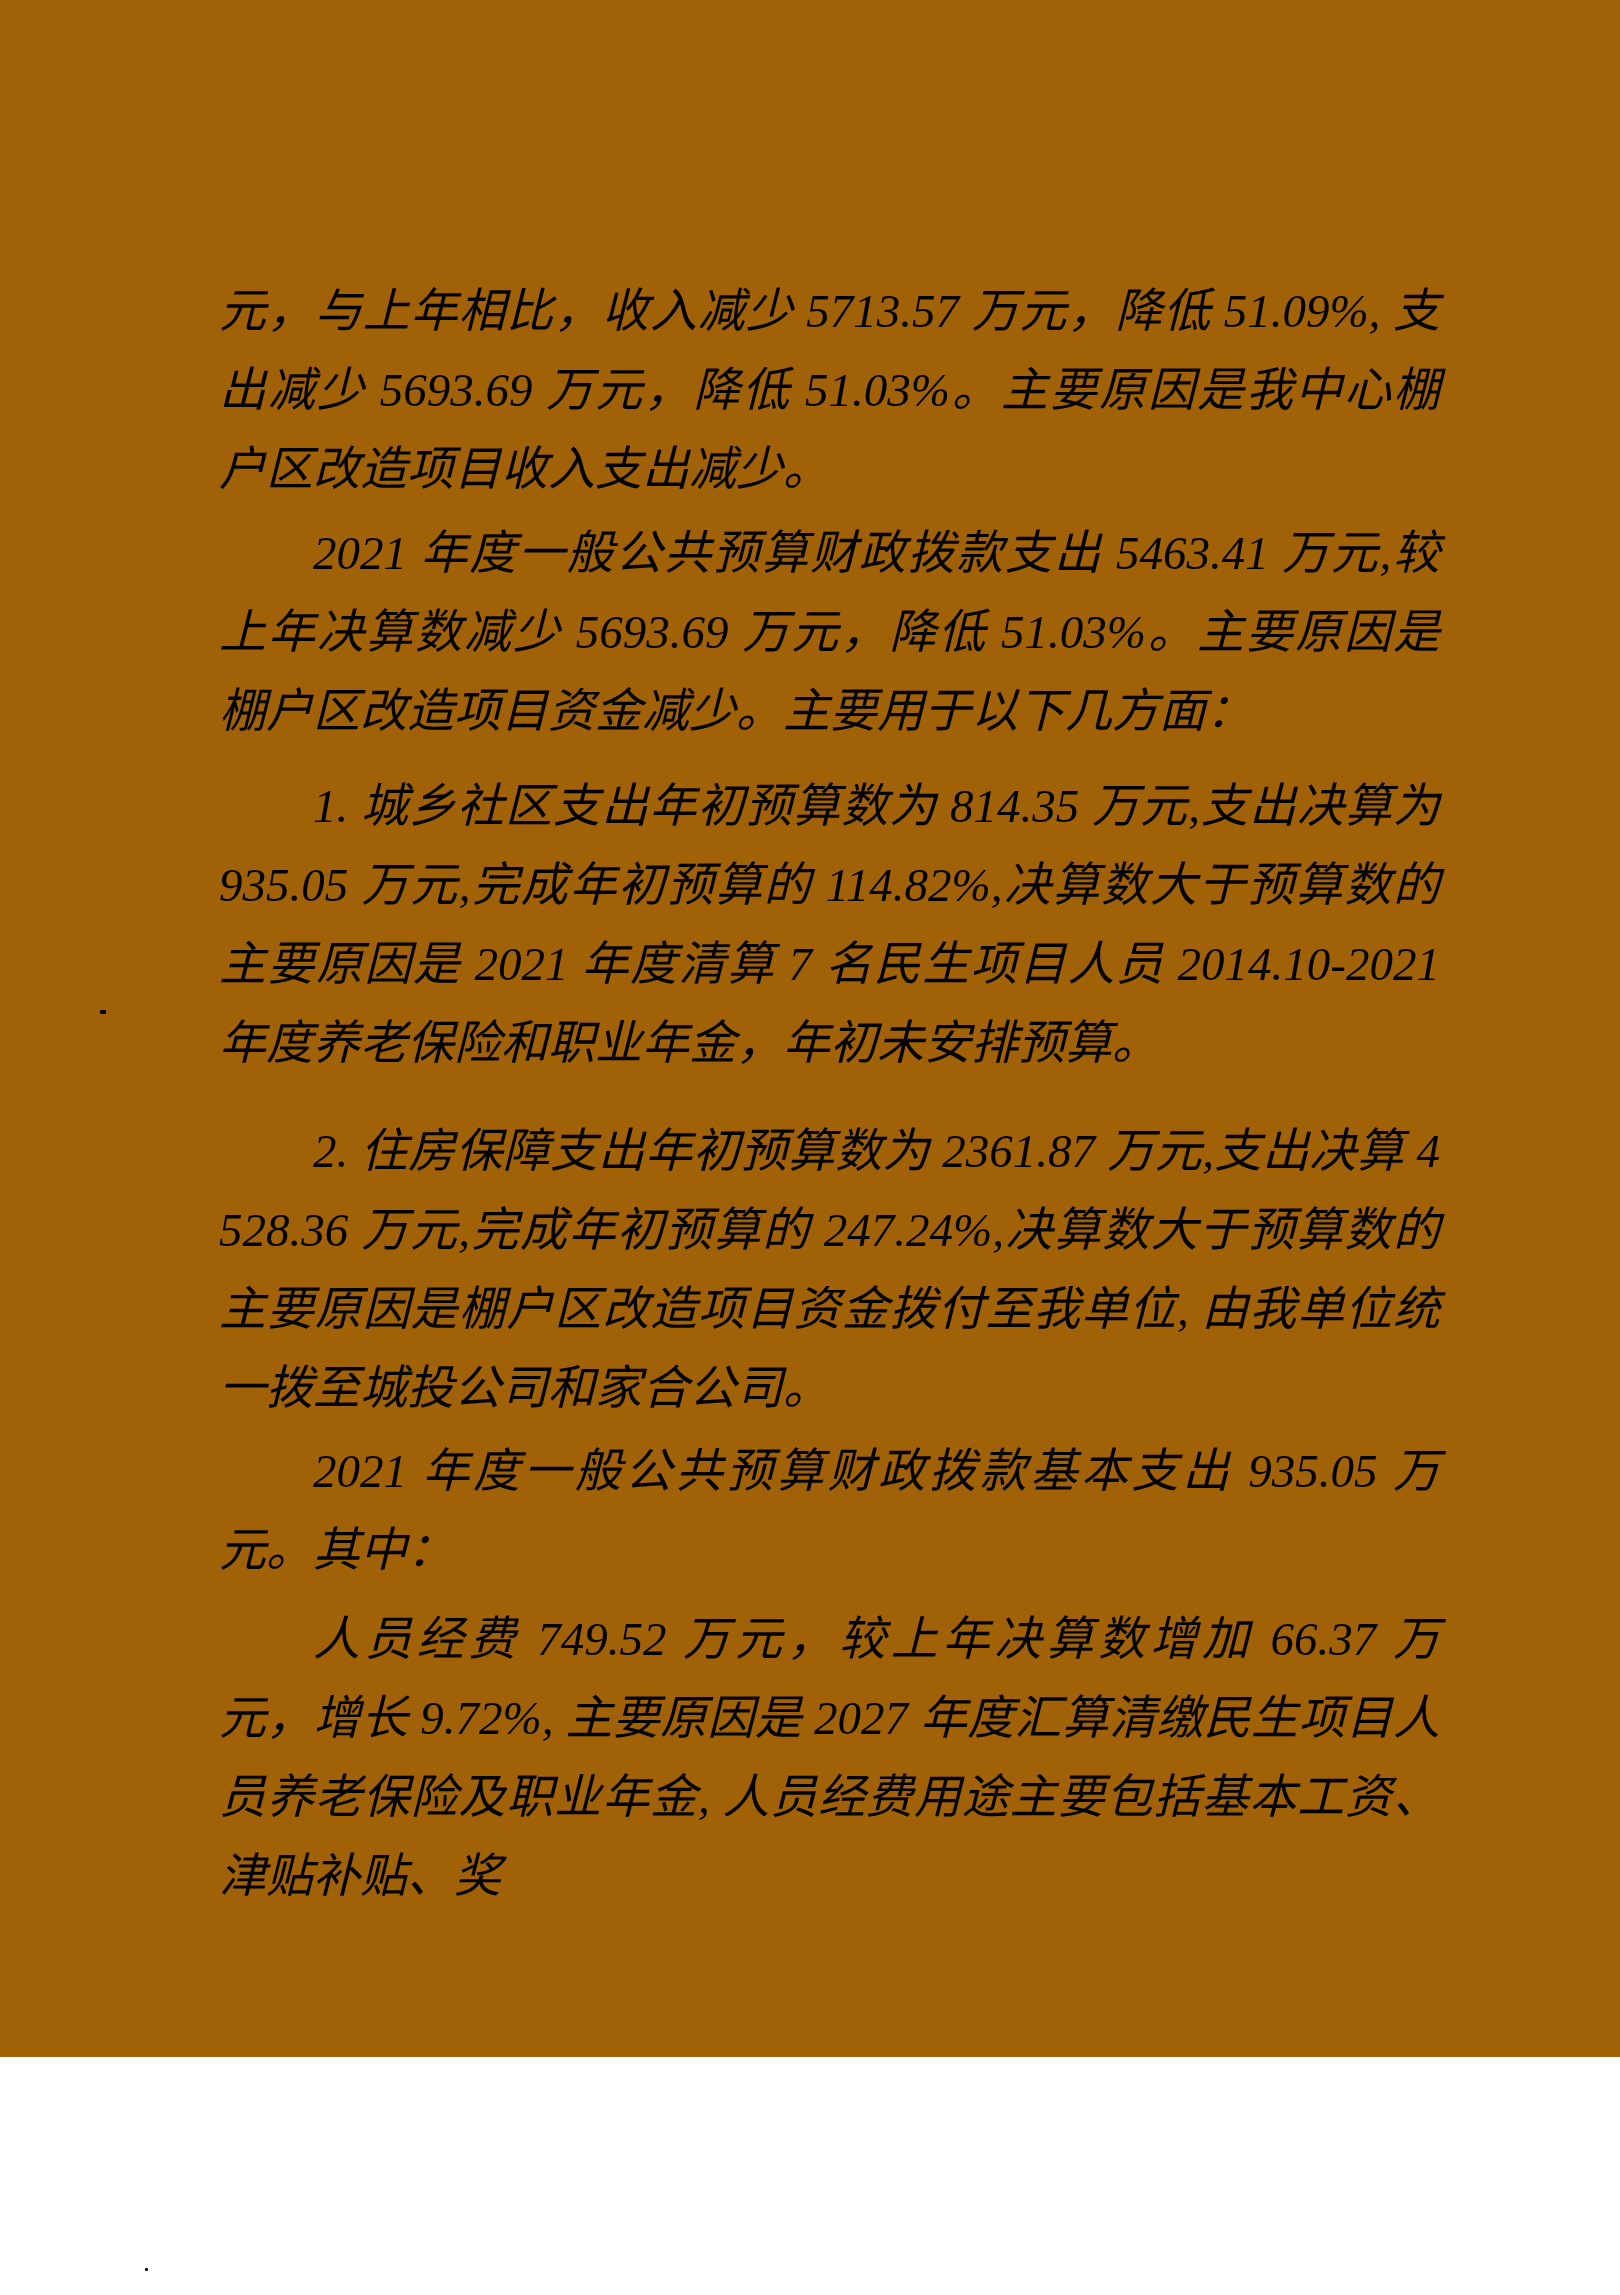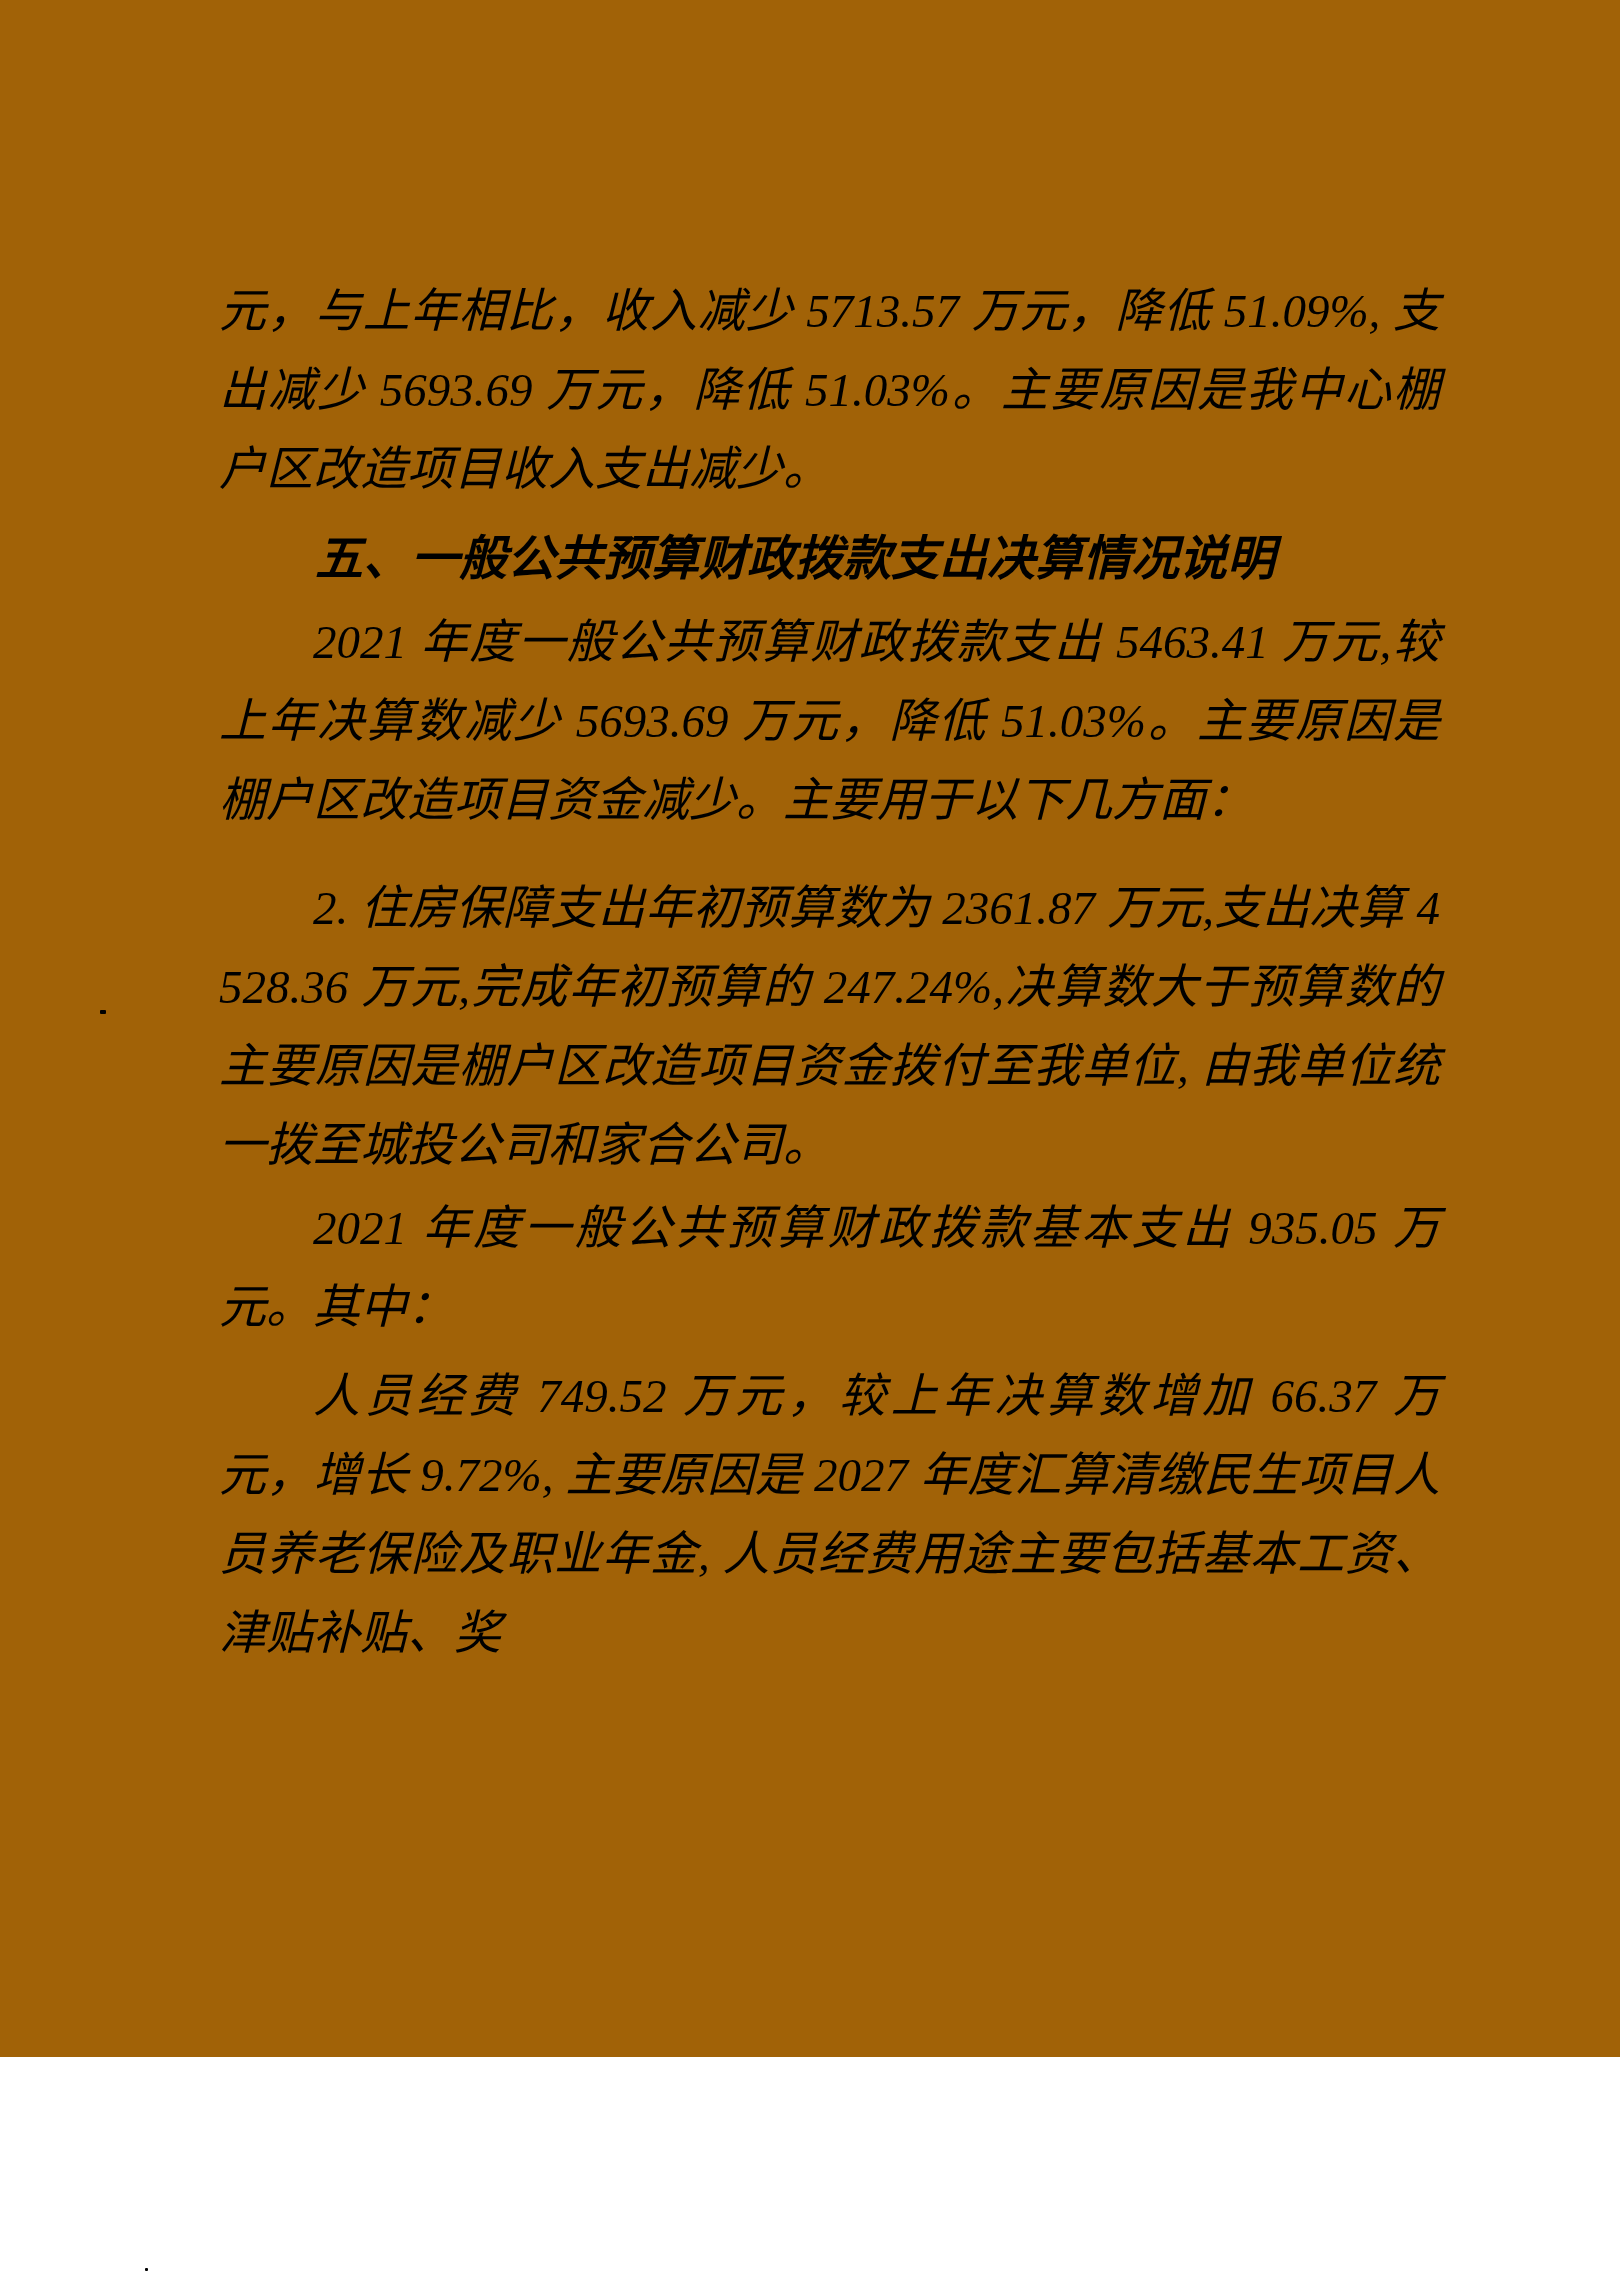--- a/index.html
+++ b/index.html
@@ -63,24 +63,24 @@
 </style>
 </head>
 <body>
 
 <div class="page">
 
   <div class="doc">
 
     <p>元，与上年相比，收入减少 5713.57 万元，降低 51.09%, 支出减少 5693.69 万元，降低 51.03%。主要原因是我中心棚户区改造项目收入支出减少。</p>
 
-    <h2 class="mt-h5">五、一般公共预算财政拨款支出决算情况说明</h2>
 
     <p class="indent mt-p3">2021 年度一般公共预算财政拨款支出 5463.41 万元,较上年决算数减少 5693.69 万元，降低 51.03%。主要原因是棚户区改造项目资金减少。主要用于以下几方面：</p>
 
+    <p class="indent mt-p4">1. 城乡社区支出年初预算数为 814.35 万元,支出决算为 935.05 万元,完成年初预算的 114.82%,决算数大于预算数的主要原因是 2021 年度清算 7 名民生项目人员 2014.10-2021 年度养老保险和职业年金，年初未安排预算。</p>
 
     <p class="indent mt-p5">2. 住房保障支出年初预算数为 2361.87 万元,支出决算 4528.36 万元,完成年初预算的 247.24%,决算数大于预算数的主要原因是棚户区改造项目资金拨付至我单位, 由我单位统一拨至城投公司和家合公司。</p>
 
 
     <p class="indent mt-p7">2021 年度一般公共预算财政拨款基本支出 935.05 万元。其中：</p>
 
     <p class="indent mt-p8">人员经费 749.52 万元，较上年决算数增加 66.37 万元，增长 9.72%, 主要原因是 2027 年度汇算清缴民生项目人员养老保险及职业年金, 人员经费用途主要包括基本工资、津贴补贴、奖</p>
 
   </div>
 

